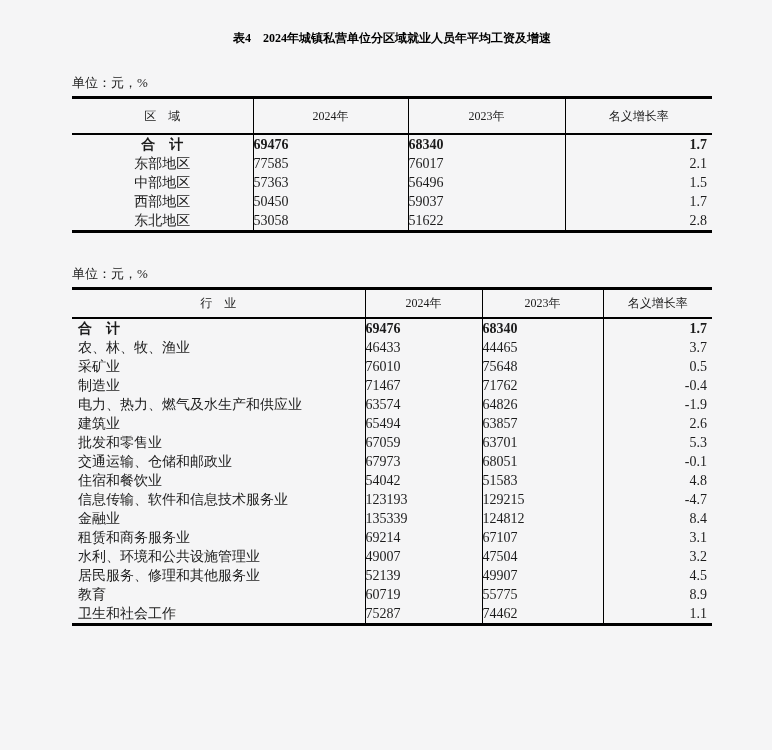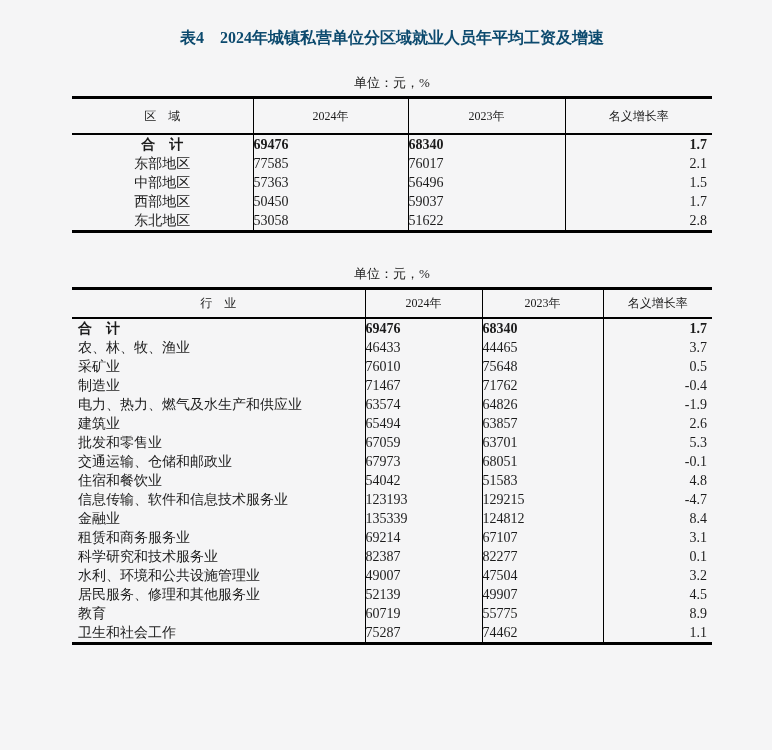--- a/index.html
+++ b/index.html
@@ -15,30 +15,30 @@
     overflow: hidden;
   }
   .content {
     width: 640px;
     margin-left: 72px;
     padding-top: 28px;
   }
   .tbl-title {
     margin: 0;
     text-align: center;
-    font-size: 16px;
+    font-size: 12px;
     line-height: 20px;
     font-weight: 700;
-    color: #0c4a6e;
+    color: #000000;
   }
   .section-5 .tbl-title {
     margin-top: 30px;
   }
   .unit-label {
-    text-align: center;
+    text-align: left;
     font-size: 13px;
     line-height: 18px;
     margin-top: 26px;
     margin-bottom: 4px;
   }
   .section-5 .unit-label {
     margin-top: 32px;
   }
   table {
     width: 640px;
@@ -215,26 +215,20 @@
             <td class="c-num">124812</td>
             <td class="c-growth">8.4</td>
           </tr>
           <tr>
             <td class="c-label">租赁和商务服务业</td>
             <td class="c-num">69214</td>
             <td class="c-num">67107</td>
             <td class="c-growth">3.1</td>
           </tr>
           <tr>
-            <td class="c-label">科学研究和技术服务业</td>
-            <td class="c-num">82387</td>
-            <td class="c-num">82277</td>
-            <td class="c-growth">0.1</td>
-          </tr>
-          <tr>
             <td class="c-label">水利、环境和公共设施管理业</td>
             <td class="c-num">49007</td>
             <td class="c-num">47504</td>
             <td class="c-growth">3.2</td>
           </tr>
           <tr>
             <td class="c-label">居民服务、修理和其他服务业</td>
             <td class="c-num">52139</td>
             <td class="c-num">49907</td>
             <td class="c-growth">4.5</td>

